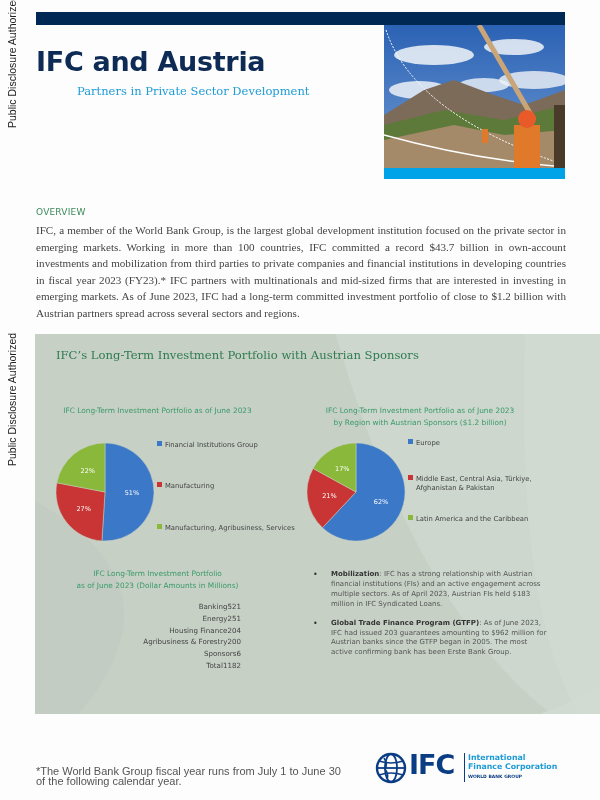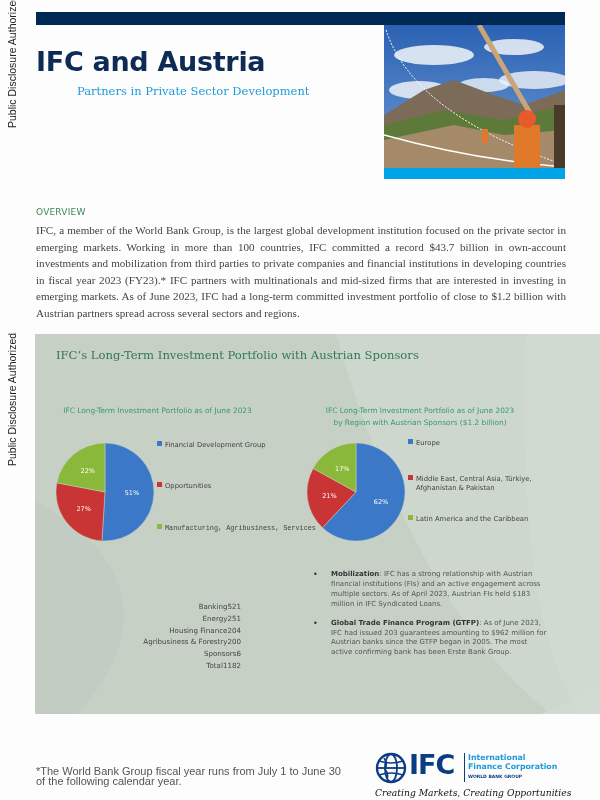--- a/index.html
+++ b/index.html
@@ -121,23 +121,23 @@
   </div>
   <svg class="pie pie1" id="pie-0" viewBox="0 0 104 104">
       <path d="M52,52 L52,3 A49,49 0 1 1 48.923264543063645,100.9033096929853 Z" fill="#3b78c8" stroke="#c6d0c5" stroke-width="0.5"></path>
       <text x="78.93670180185647" y="54.84651995715556" text-anchor="middle" class="pie-label">51%</text>
       <path d="M52,52 L48.923264543063645,100.9033096929853 A49,49 0 0 1 3.8679247142942614,42.81831558529947 Z" fill="#c93535" stroke="#c6d0c5" stroke-width="0.5"></path>
       <text x="30.70532241647514" y="70.51784509594772" text-anchor="middle" class="pie-label">27%</text>
       <path d="M52,52 L3.8679247142942614,42.81831558529947 A49,49 0 0 1 52.00000000000003,3 Z" fill="#8ab83a" stroke="#c6d0c5" stroke-width="0.5"></path>
       <text x="34.82142347627281" y="33.234668107192476" text-anchor="middle" class="pie-label">22%</text>
     </svg>
   <div class="legend legend1" id="legend-0">
-      <div class="legend-item" style="top: 0px;"><span class="legend-swatch" style="background: rgb(59, 120, 200);"></span><span>Financial Development Group</span></div>
-      <div class="legend-item" style="top: 41px;"><span class="legend-swatch" style="background: rgb(201, 53, 53);"></span><span>Opportunities</span></div>
-      <div class="legend-item" style="top: 83px; font-family: Liberation Mono, monospace;"><span class="legend-swatch" style="background: rgb(138, 184, 58);"></span><span>Manufacturing, Agribusiness, Services</span></div>
+      <div class="legend-item" style="top: 0px;"><span class="legend-swatch" style="background: rgb(59, 120, 200);"></span><span>Financial Institutions Group</span></div>
+      <div class="legend-item" style="top: 41px;"><span class="legend-swatch" style="background: rgb(201, 53, 53);"></span><span>Manufacturing</span></div>
+      <div class="legend-item" style="top: 83px;"><span class="legend-swatch" style="background: rgb(138, 184, 58);"></span><span>Manufacturing, Agribusiness, Services</span></div>
     </div>
 
   <div class="chart-title chart2-title">
     <div>IFC Long-Term Investment Portfolio as of June 2023</div>
     <div>by Region with Austrian Sponsors ($1.2 billion)</div>
   </div>
   <svg class="pie pie2" id="pie-1" viewBox="0 0 104 104">
       <path d="M52,52 L52,3 A49,49 0 1 1 18.457191809494255,87.71946274364916 Z" fill="#3b78c8" stroke="#c6d0c5" stroke-width="0.5"></path>
       <text x="77.05747629468837" y="63.92095669485207" text-anchor="middle" class="pie-label">62%</text>
       <path d="M52,52 L18.457191809494255,87.71946274364916 A49,49 0 0 1 9.060972677850671,28.39406996901597 Z" fill="#c93535" stroke="#c6d0c5" stroke-width="0.5"></path>
@@ -145,20 +145,22 @@
       <path d="M52,52 L9.060972677850671,28.39406996901597 A49,49 0 0 1 51.999999999999986,3 Z" fill="#8ab83a" stroke="#c6d0c5" stroke-width="0.5"></path>
       <text x="38.28133384552747" y="30.80300237224373" text-anchor="middle" class="pie-label">17%</text>
     </svg>
   <div class="legend legend2" id="legend-1">
       <div class="legend-item" style="top: 0px;"><span class="legend-swatch" style="background: rgb(59, 120, 200);"></span><span>Europe</span></div>
       <div class="legend-item" style="top: 36px;"><span class="legend-swatch" style="background: rgb(201, 53, 53);"></span><span>Middle East, Central Asia, Türkiye,<br><span style="padding-left: 8px;">Afghanistan &amp; Pakistan</span></span></div>
       <div class="legend-item" style="top: 76px;"><span class="legend-swatch" style="background: rgb(138, 184, 58);"></span><span>Latin America and the Caribbean</span></div>
     </div>
 
   <div class="table-title">
+    <div>IFC Long-Term Investment Portfolio</div>
+    <div>as of June 2023 (Dollar Amounts in Millions)</div>
   </div>
   <div class="table">
     <div class="table-row">
         <span>Banking</span>
         <span>521</span>
       </div>
     <div class="table-row">
         <span>Energy</span>
         <span>251</span>
       </div>
@@ -203,14 +205,13 @@
     <path d="M4,23 Q16,19 28,23" fill="none" stroke="#0b3d84" stroke-width="1.5"></path>
     <path d="M9,6 Q13,12 10,17 Q14,22 12,27" fill="none" stroke="#0b3d84" stroke-width="1.6"></path>
   </svg>
   <div class="logo-ifc">IFC</div>
   <div class="logo-divider"></div>
   <div class="logo-name">
     <div>International</div>
     <div>Finance Corporation</div>
   </div>
   <div class="logo-wbg">WORLD BANK GROUP</div>
-  <div class="logo-tagline">Creating Markets, Creating Opportunities</div>
 </div>
 
 </body></html>

